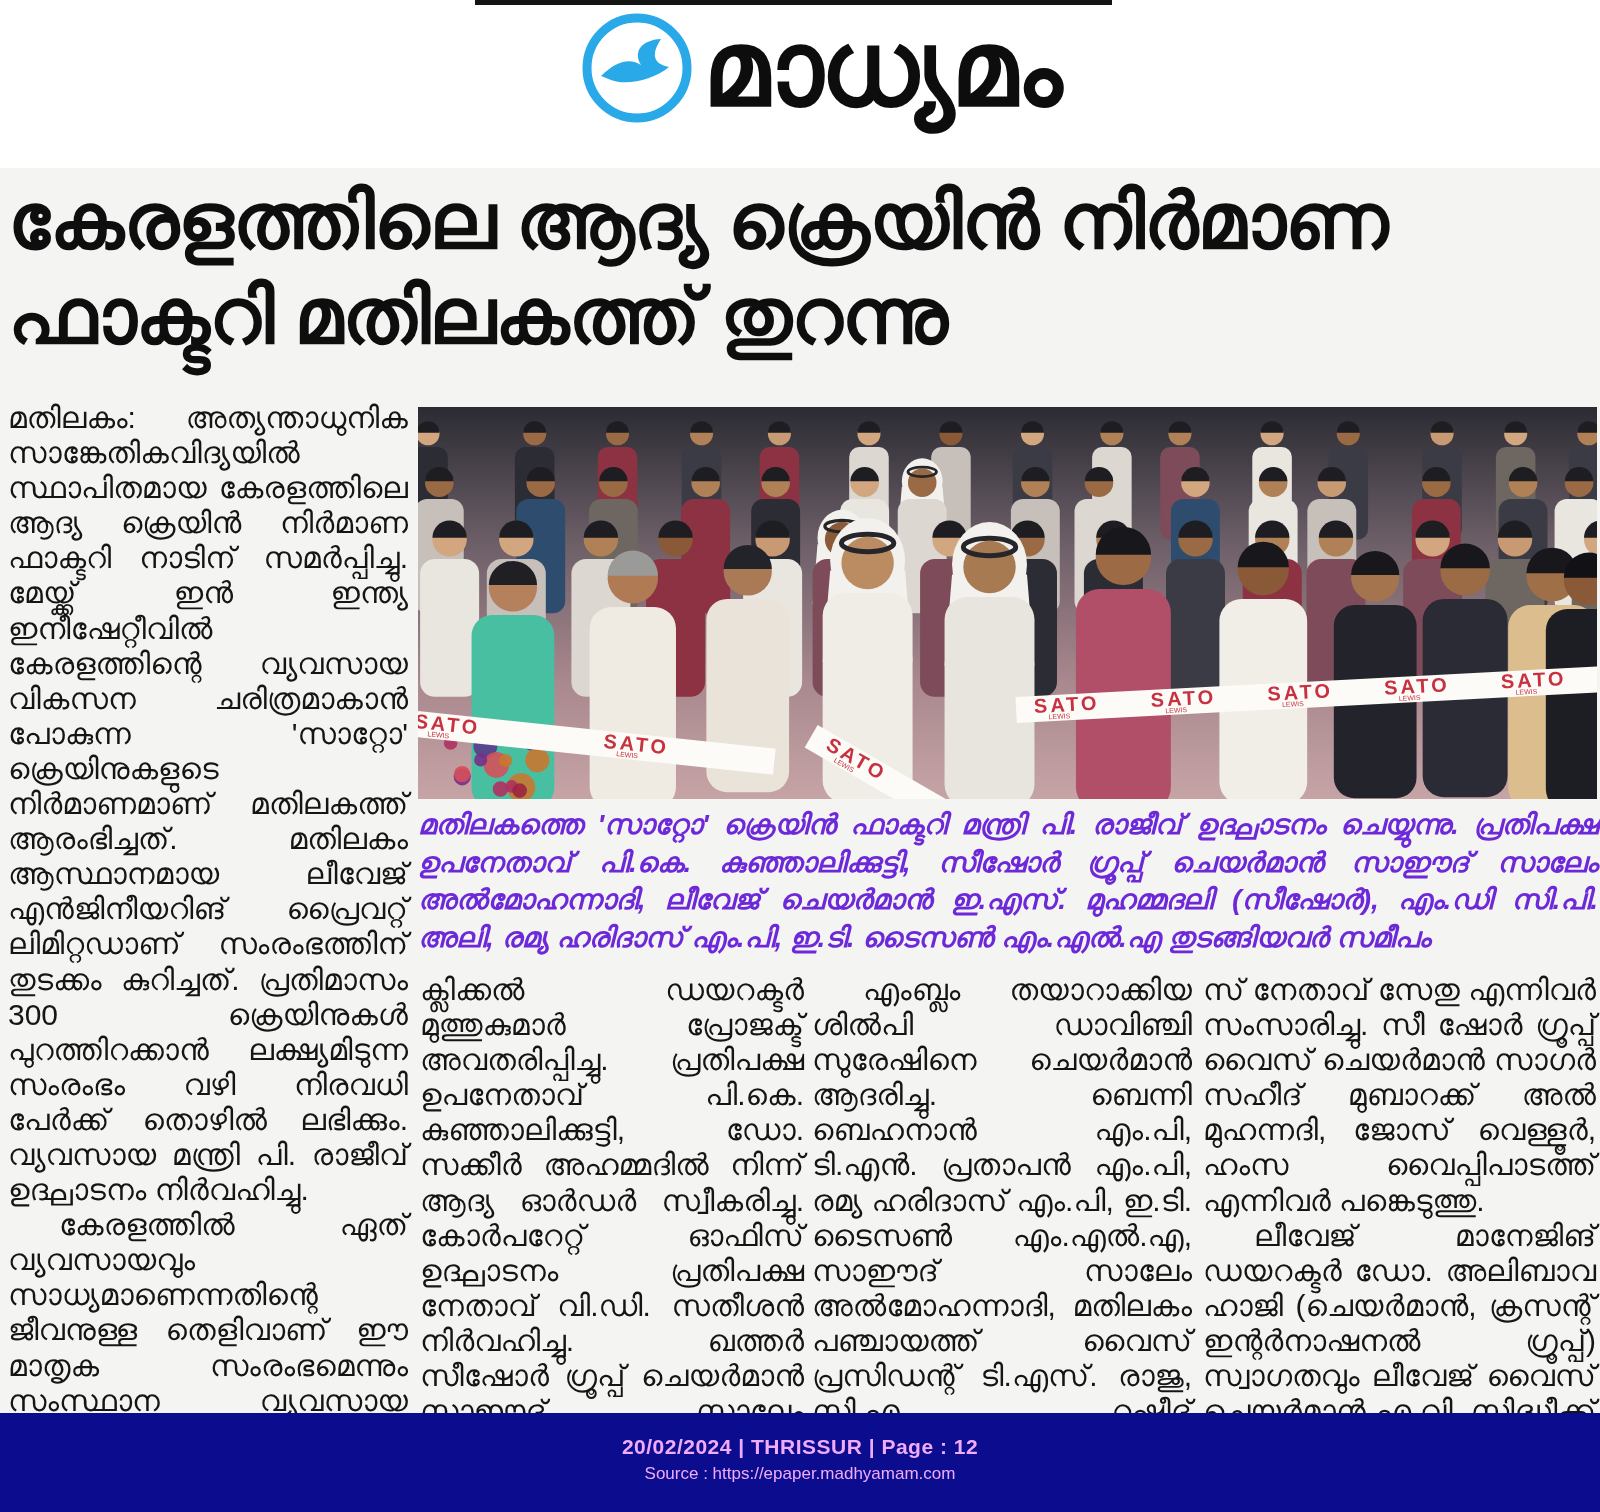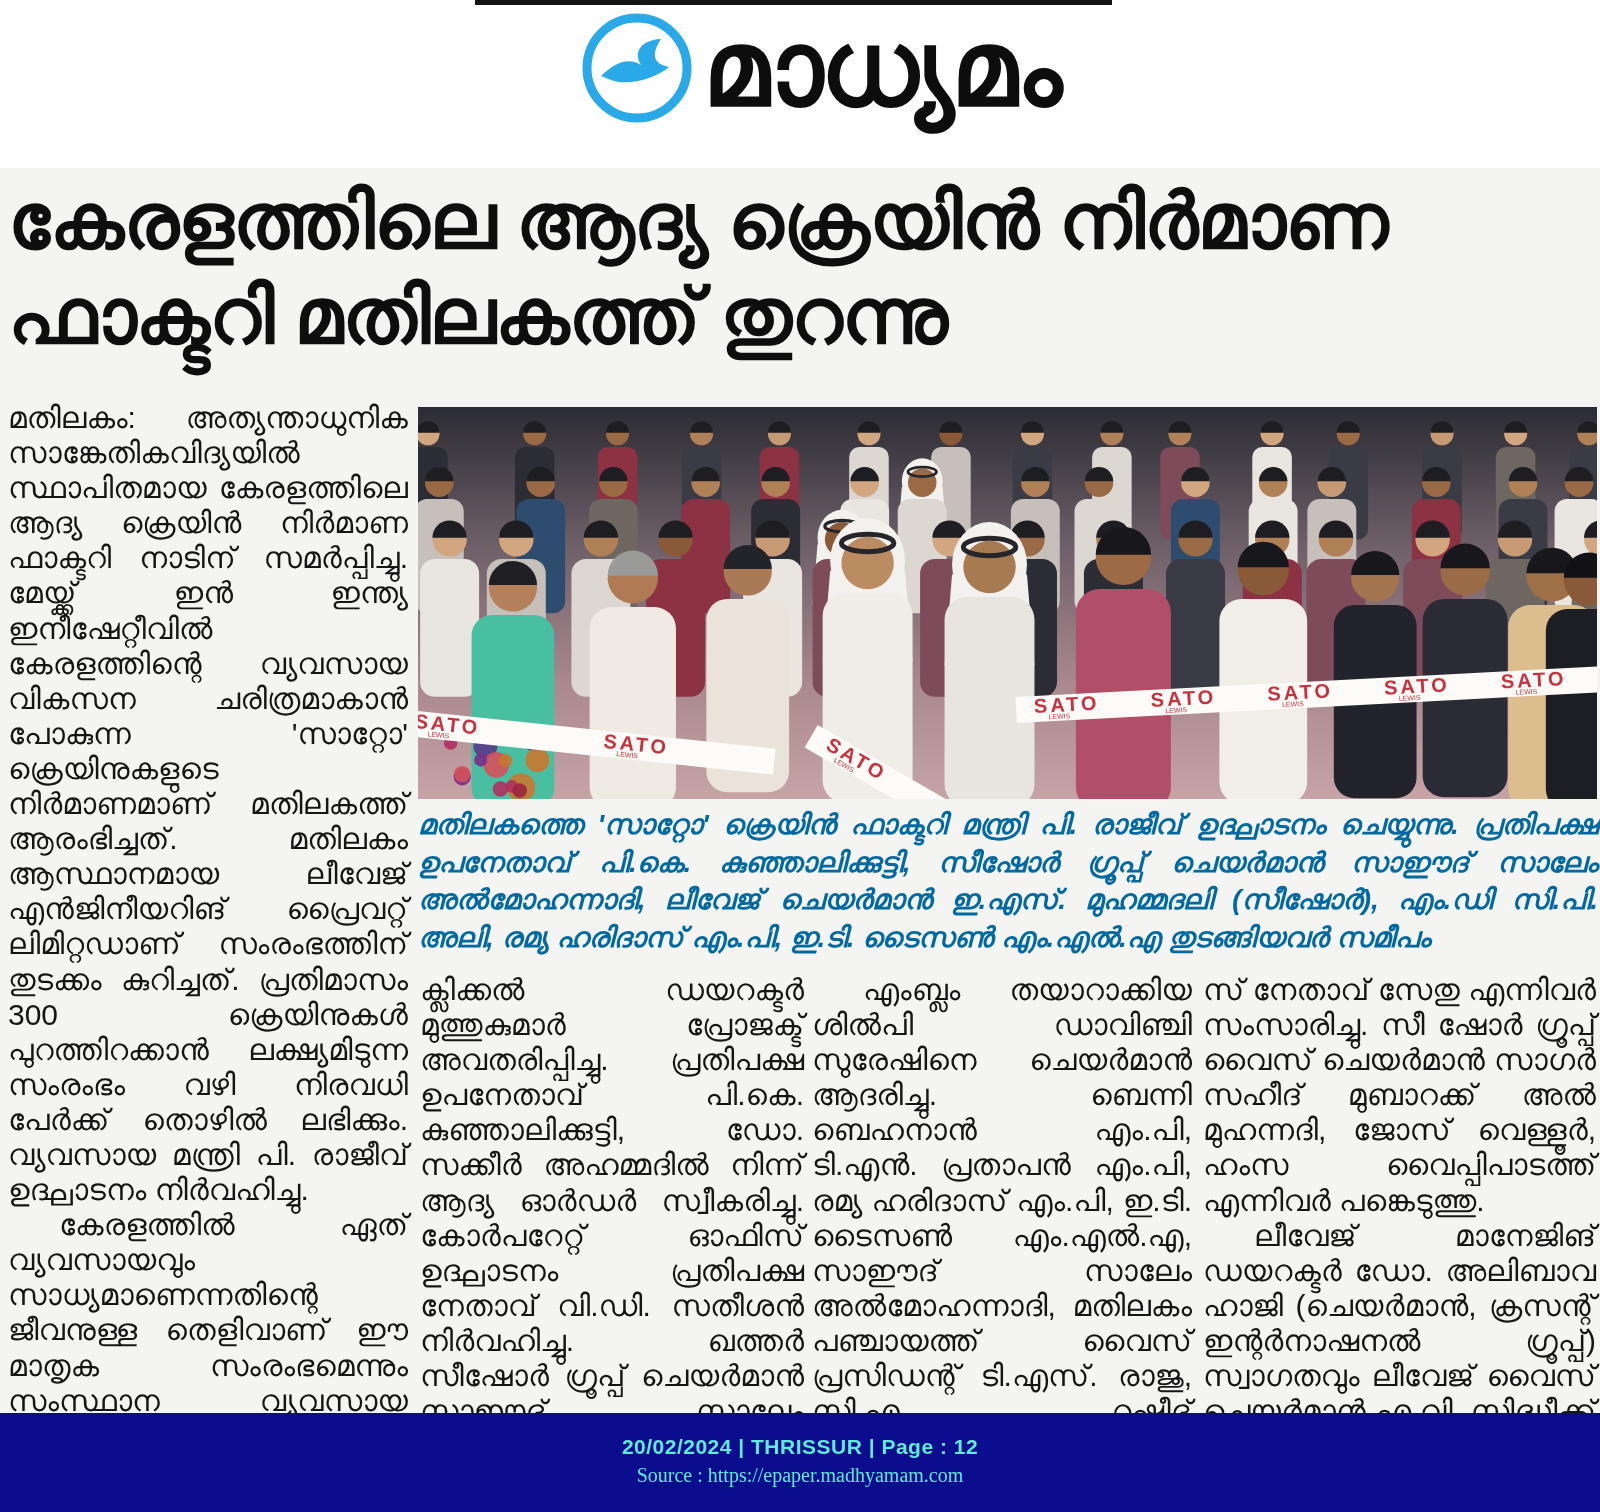--- a/index.html
+++ b/index.html
@@ -17,25 +17,25 @@
   .col p{margin:0;}
   .col p.indent{text-indent:1.7em;}
   .lead{font-weight:normal;}
   .col1{left:8px;top:400px;width:400px;}
   .col2{left:420px;top:972px;width:384px;}
   .col3{left:812px;top:972px;width:380px;}
   .col4{left:1203px;top:972px;width:393px;}
   .photo-wrap{position:absolute;left:418px;top:407px;width:1179px;height:392px;background:#2d2d35;}
   .photo-wrap svg{display:block;width:100%;height:100%;}
   .caption{position:absolute;left:418px;top:806px;width:1180px;font-size:28px;line-height:1.34;
-           font-weight:bold;font-style:italic;color:#0369a1;text-align:justify;}
+           font-weight:bold;font-style:italic;color:#6d28d9;text-align:justify;}
   .footer{position:absolute;left:0;top:1413px;width:1600px;height:99px;background:#0c0c8e;
-          color:#5eead4;text-align:center;}
+          color:#f0abfc;text-align:center;}
   .footer .l1{margin:0;padding-top:22px;font-size:21px;font-weight:bold;letter-spacing:0.5px;}
-  .footer .l2{margin:0;padding-top:5px;font-size:20px;font-family:Liberation Serif, serif;}
+  .footer .l2{margin:0;padding-top:5px;font-size:17px;}
 </style>
 </head>
 <body>
 
 <div class="page">
 
   <div class="top-strip"></div>
 
   <div class="masthead">
     <span class="logo">

